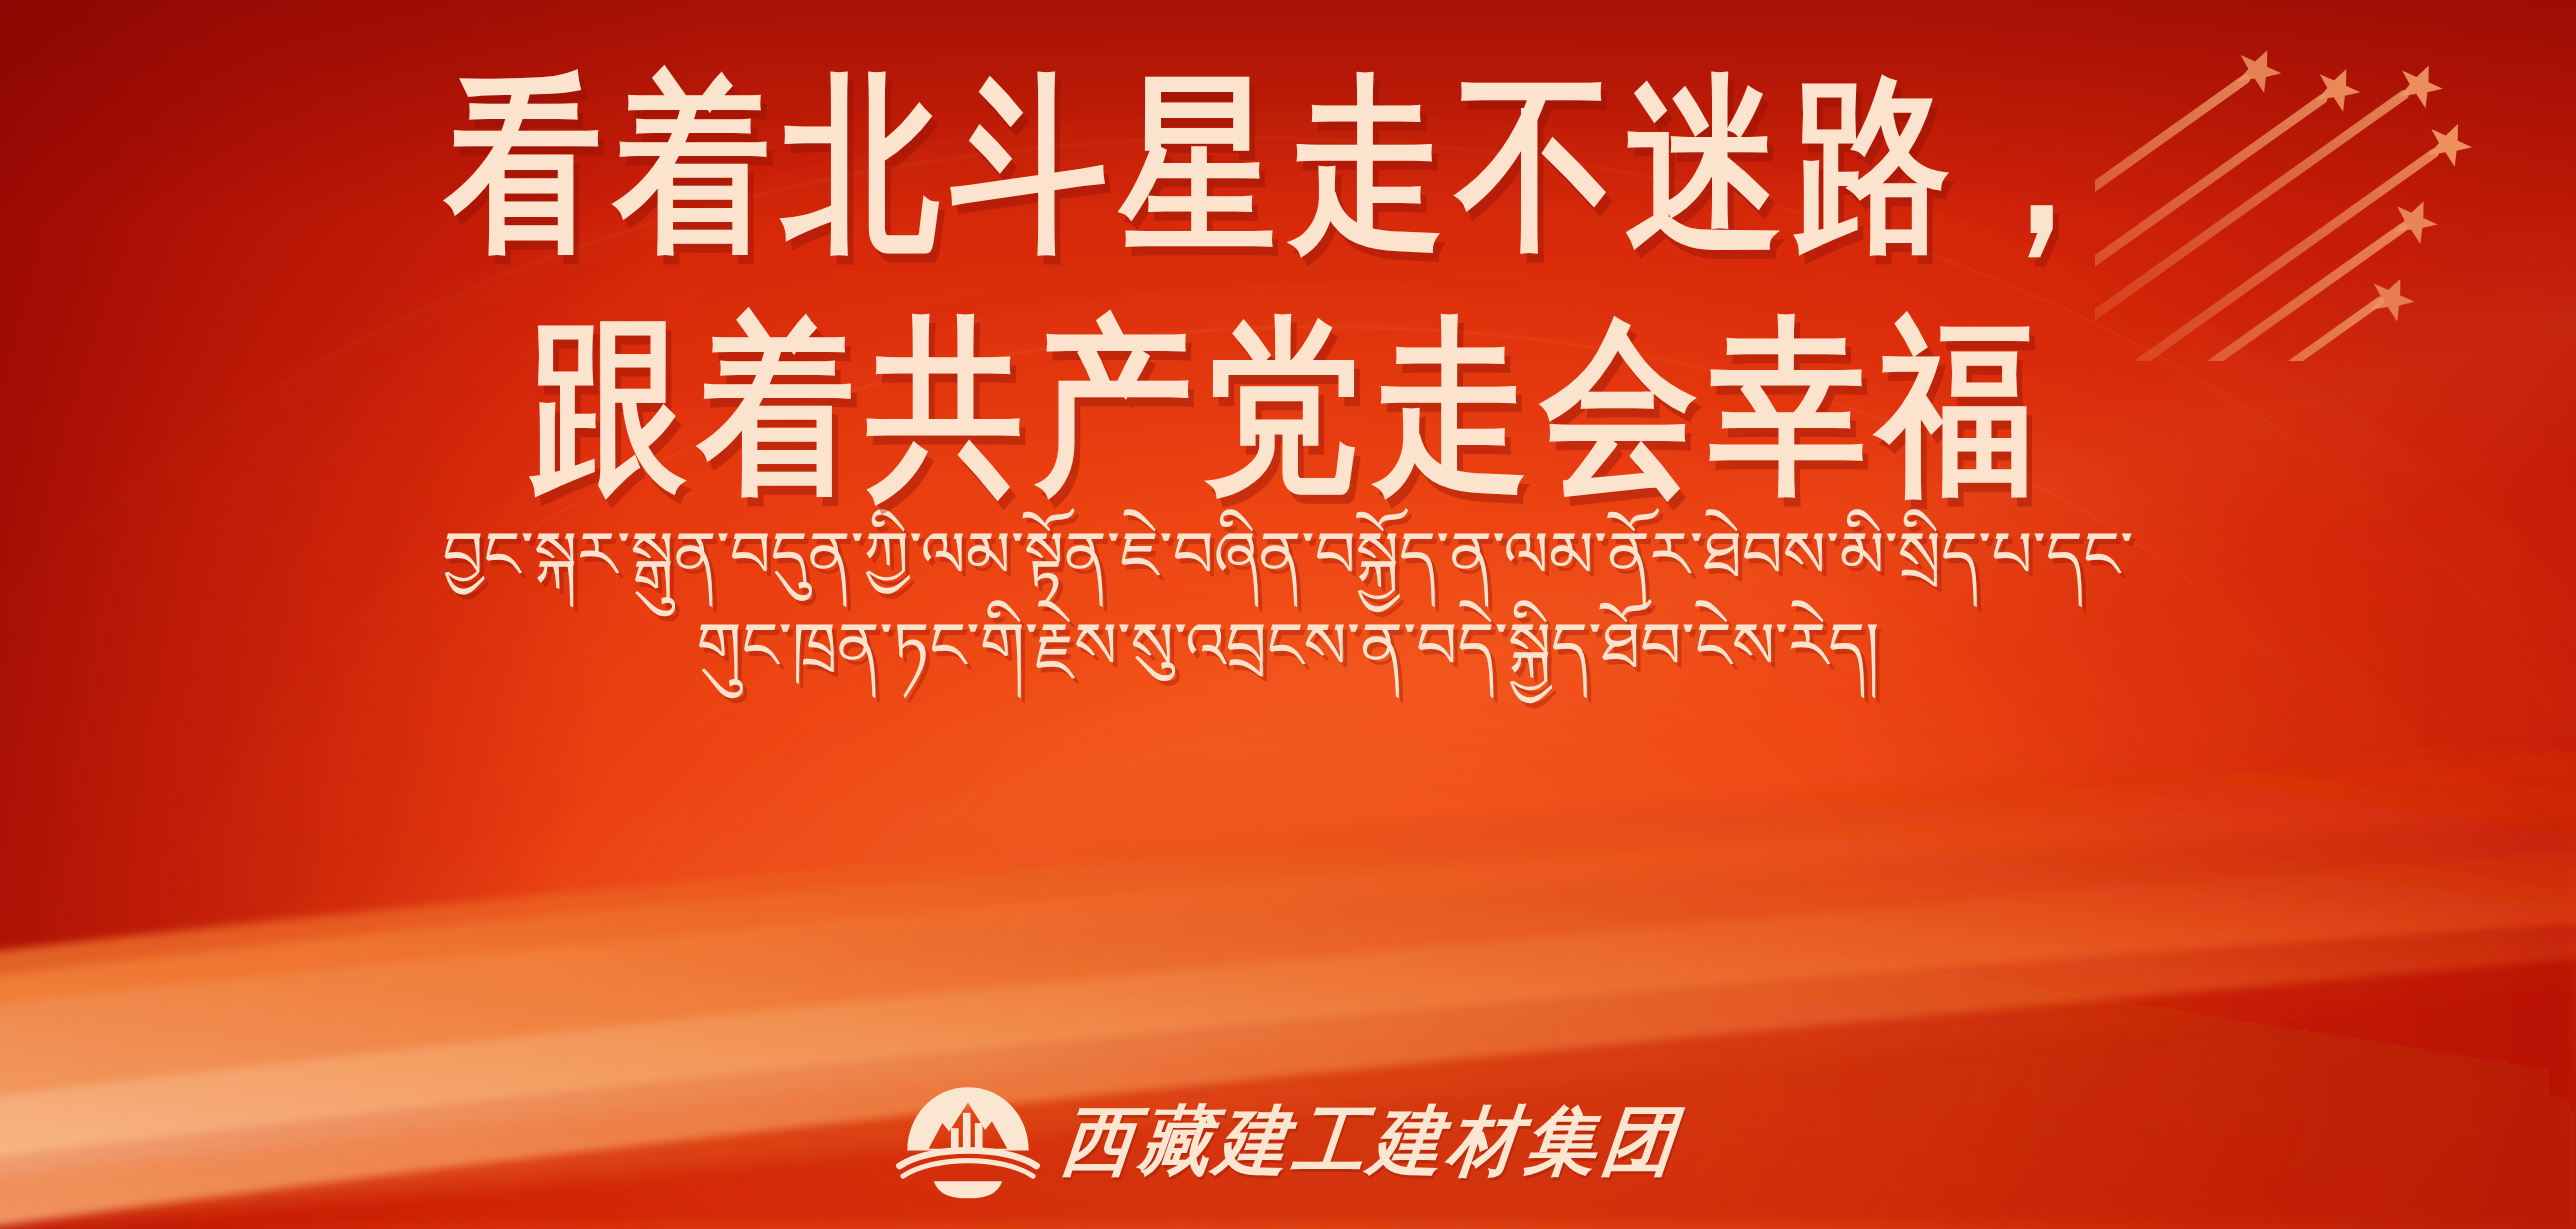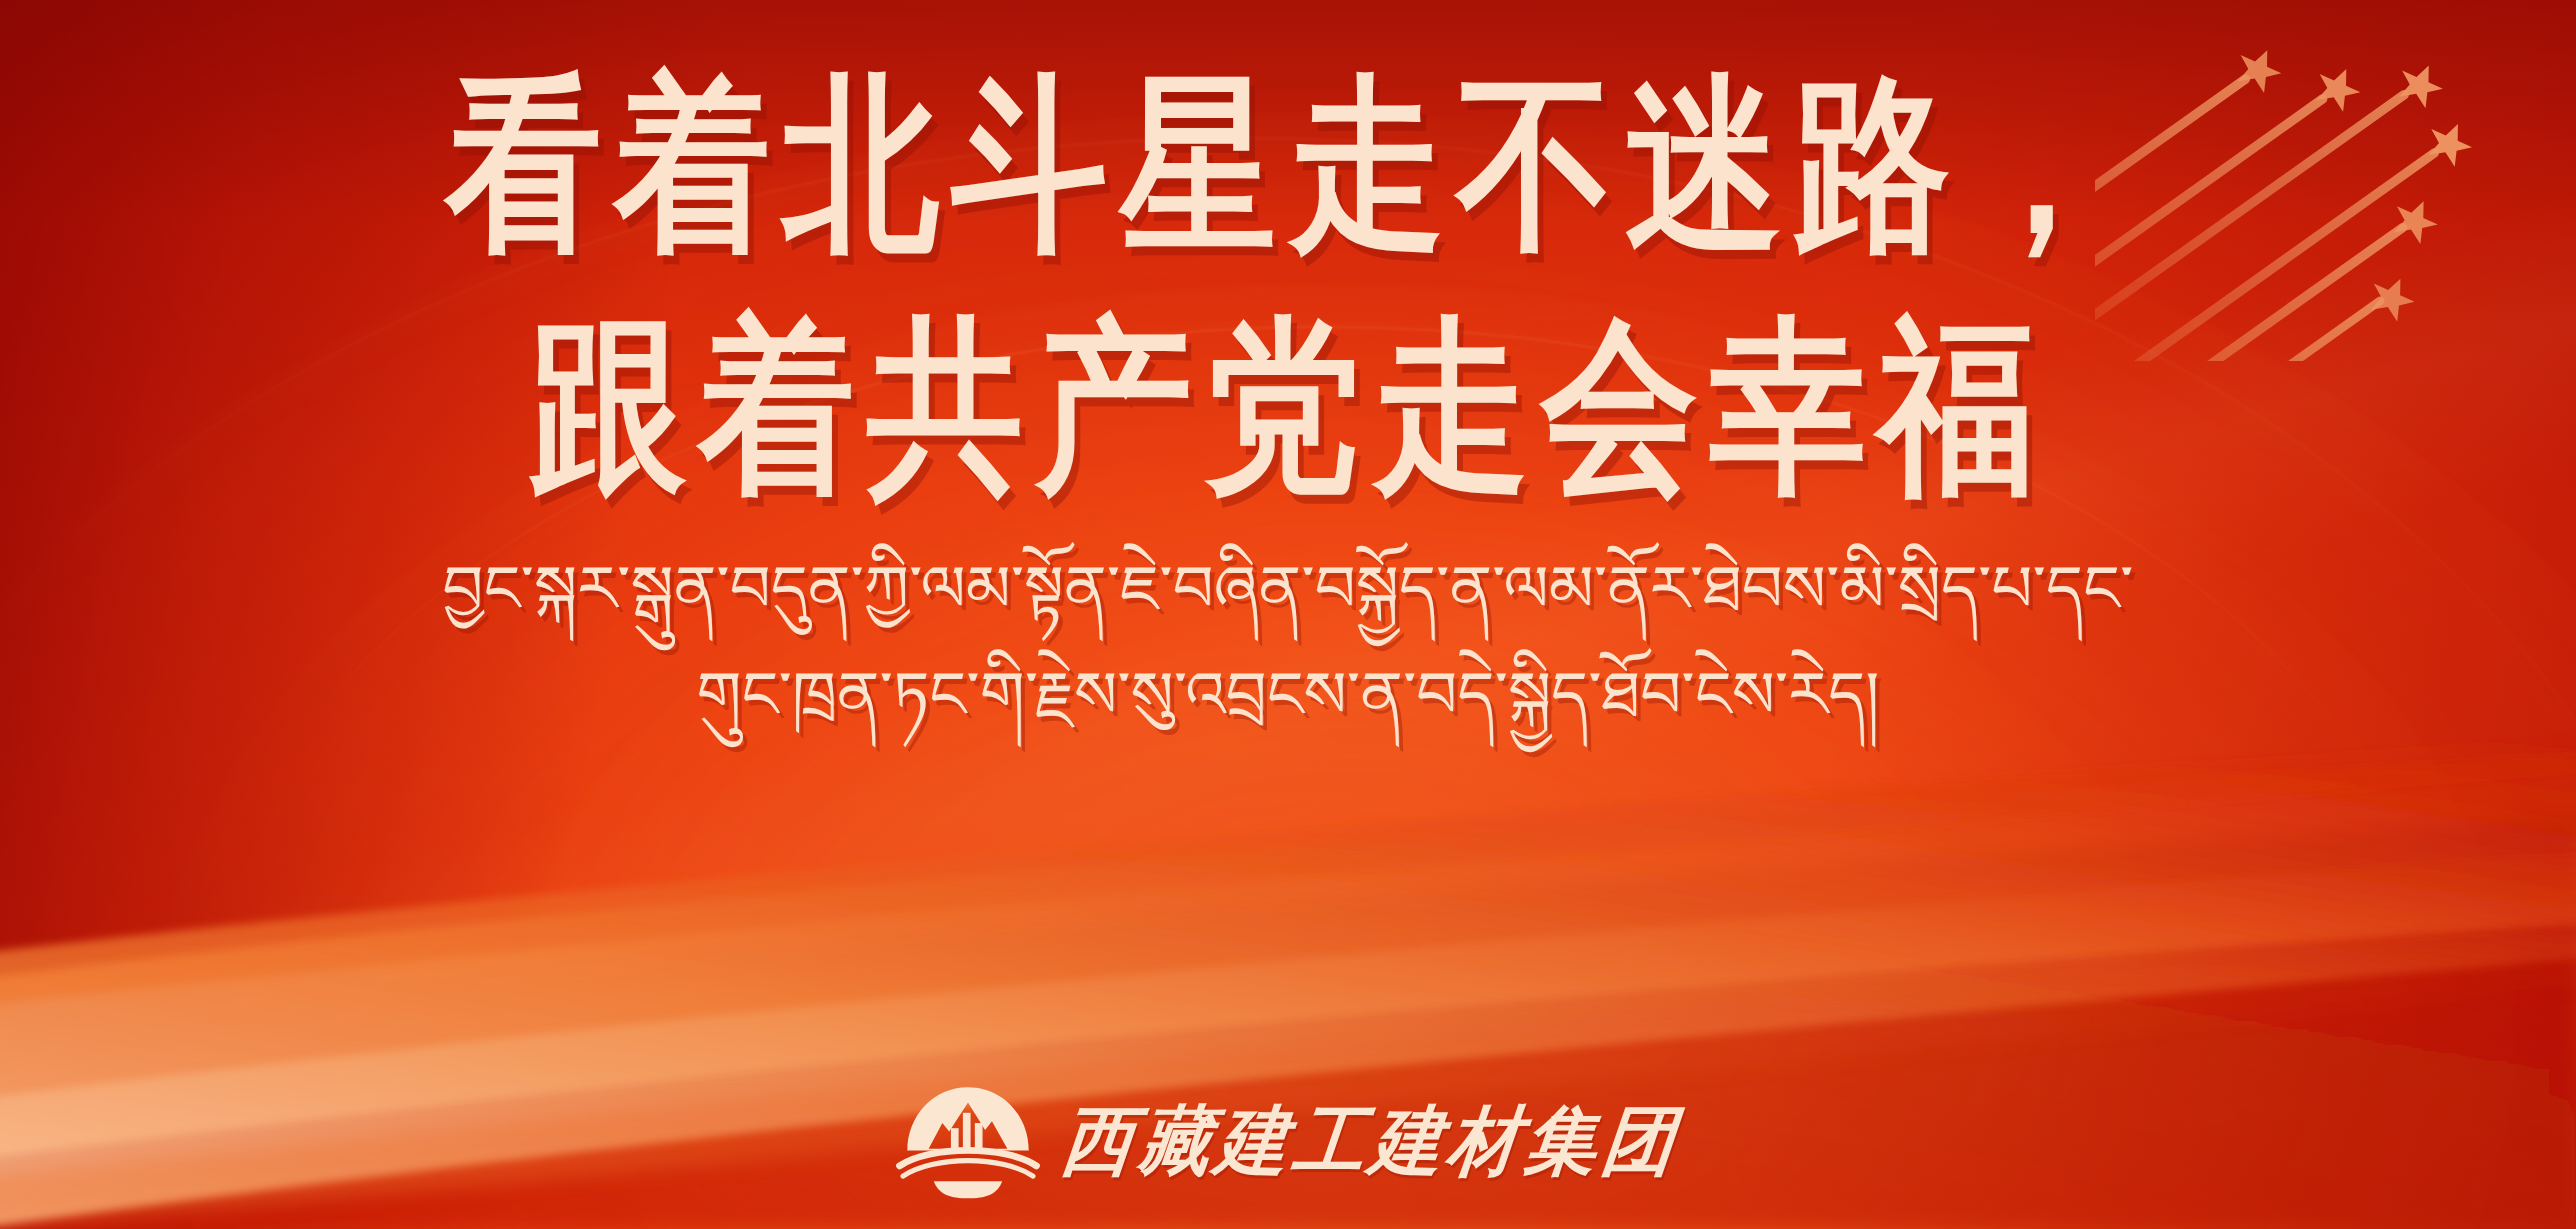--- a/index.html
+++ b/index.html
@@ -131,22 +131,22 @@
   .cn-line-2 { margin-top: 82px; }
 
   .tb-line {
     color: #FBE3CD;
     font-size: 64px;
     line-height: 1.34;
     white-space: nowrap;
     text-shadow: 4.3px 5.2px 0 rgba(140,16,4,0.34);
     font-family: "DejaVu Sans", "Liberation Sans", sans-serif;
   }
-  .tb-line-1 { margin-top: 73px; }
-  .tb-line-2 { margin-top: 20px; }
+  .tb-line-1 { margin-top: 39px; }
+  .tb-line-2 { margin-top: 5px; }
 
   
   .logo-row {
     position: absolute;
     left: 0; right: 0;
     bottom: 27.5px;
     display: flex;
     align-items: center;
     justify-content: center;
     gap: 22px;

